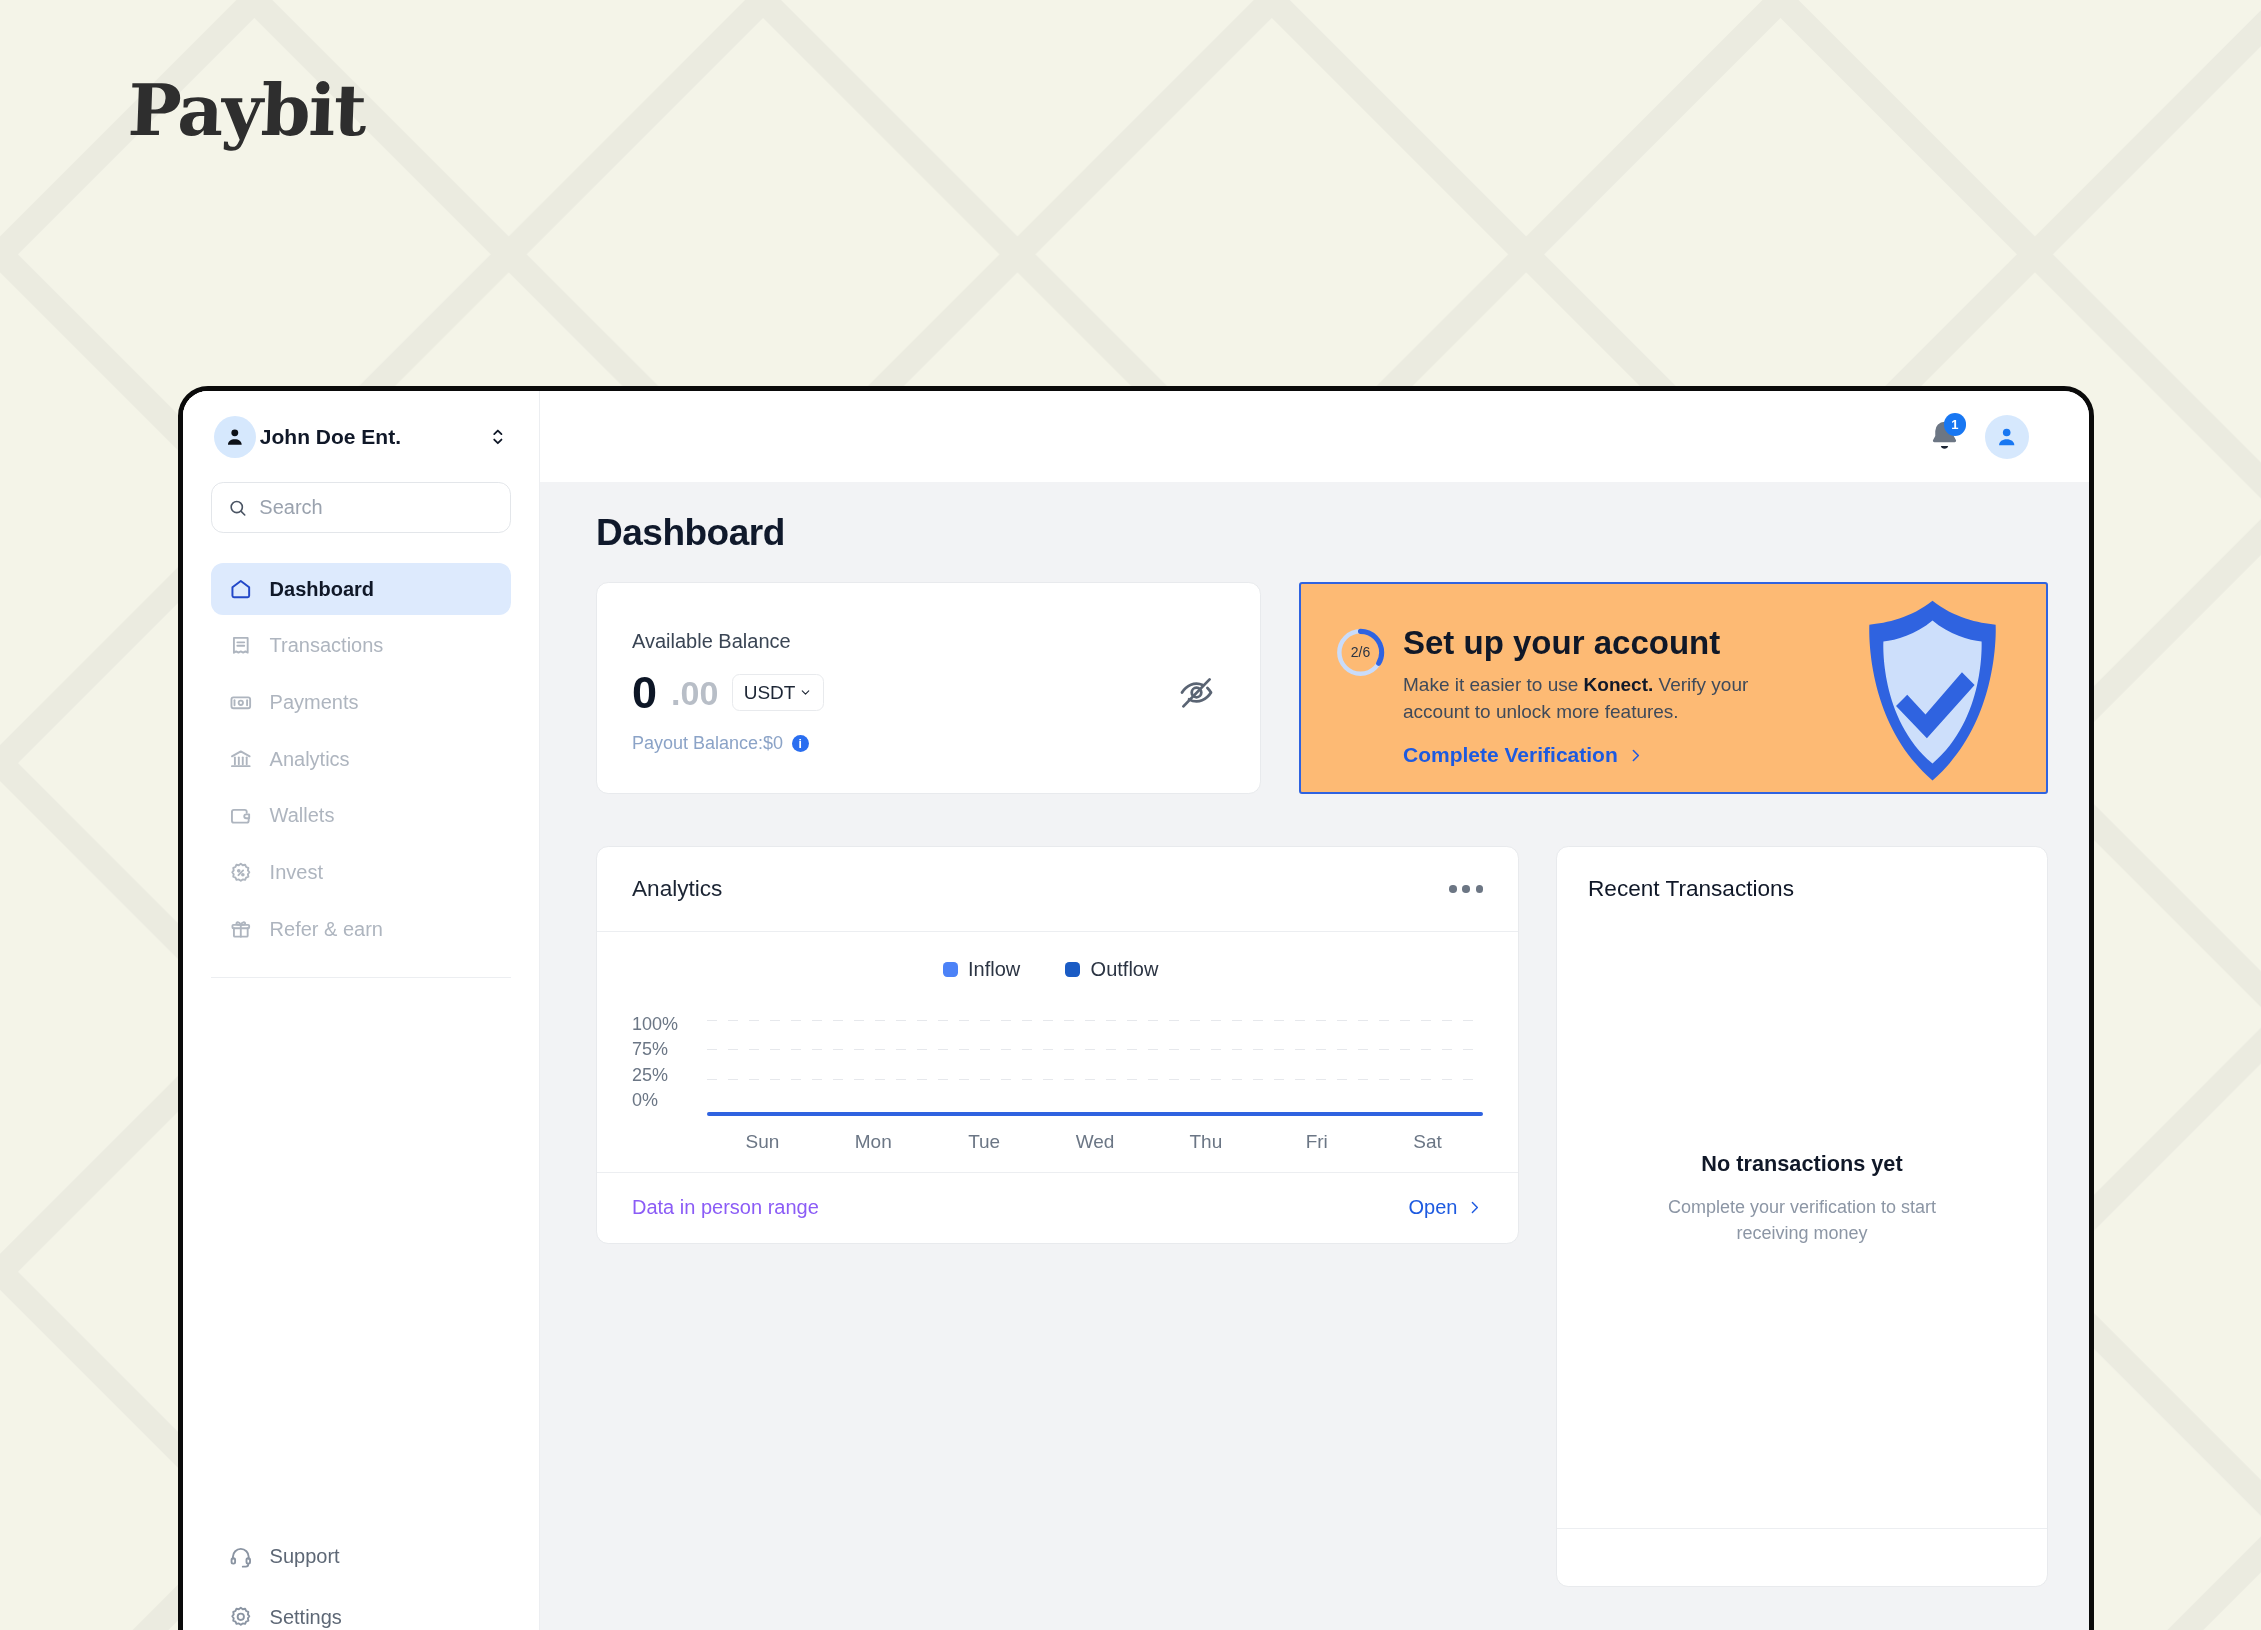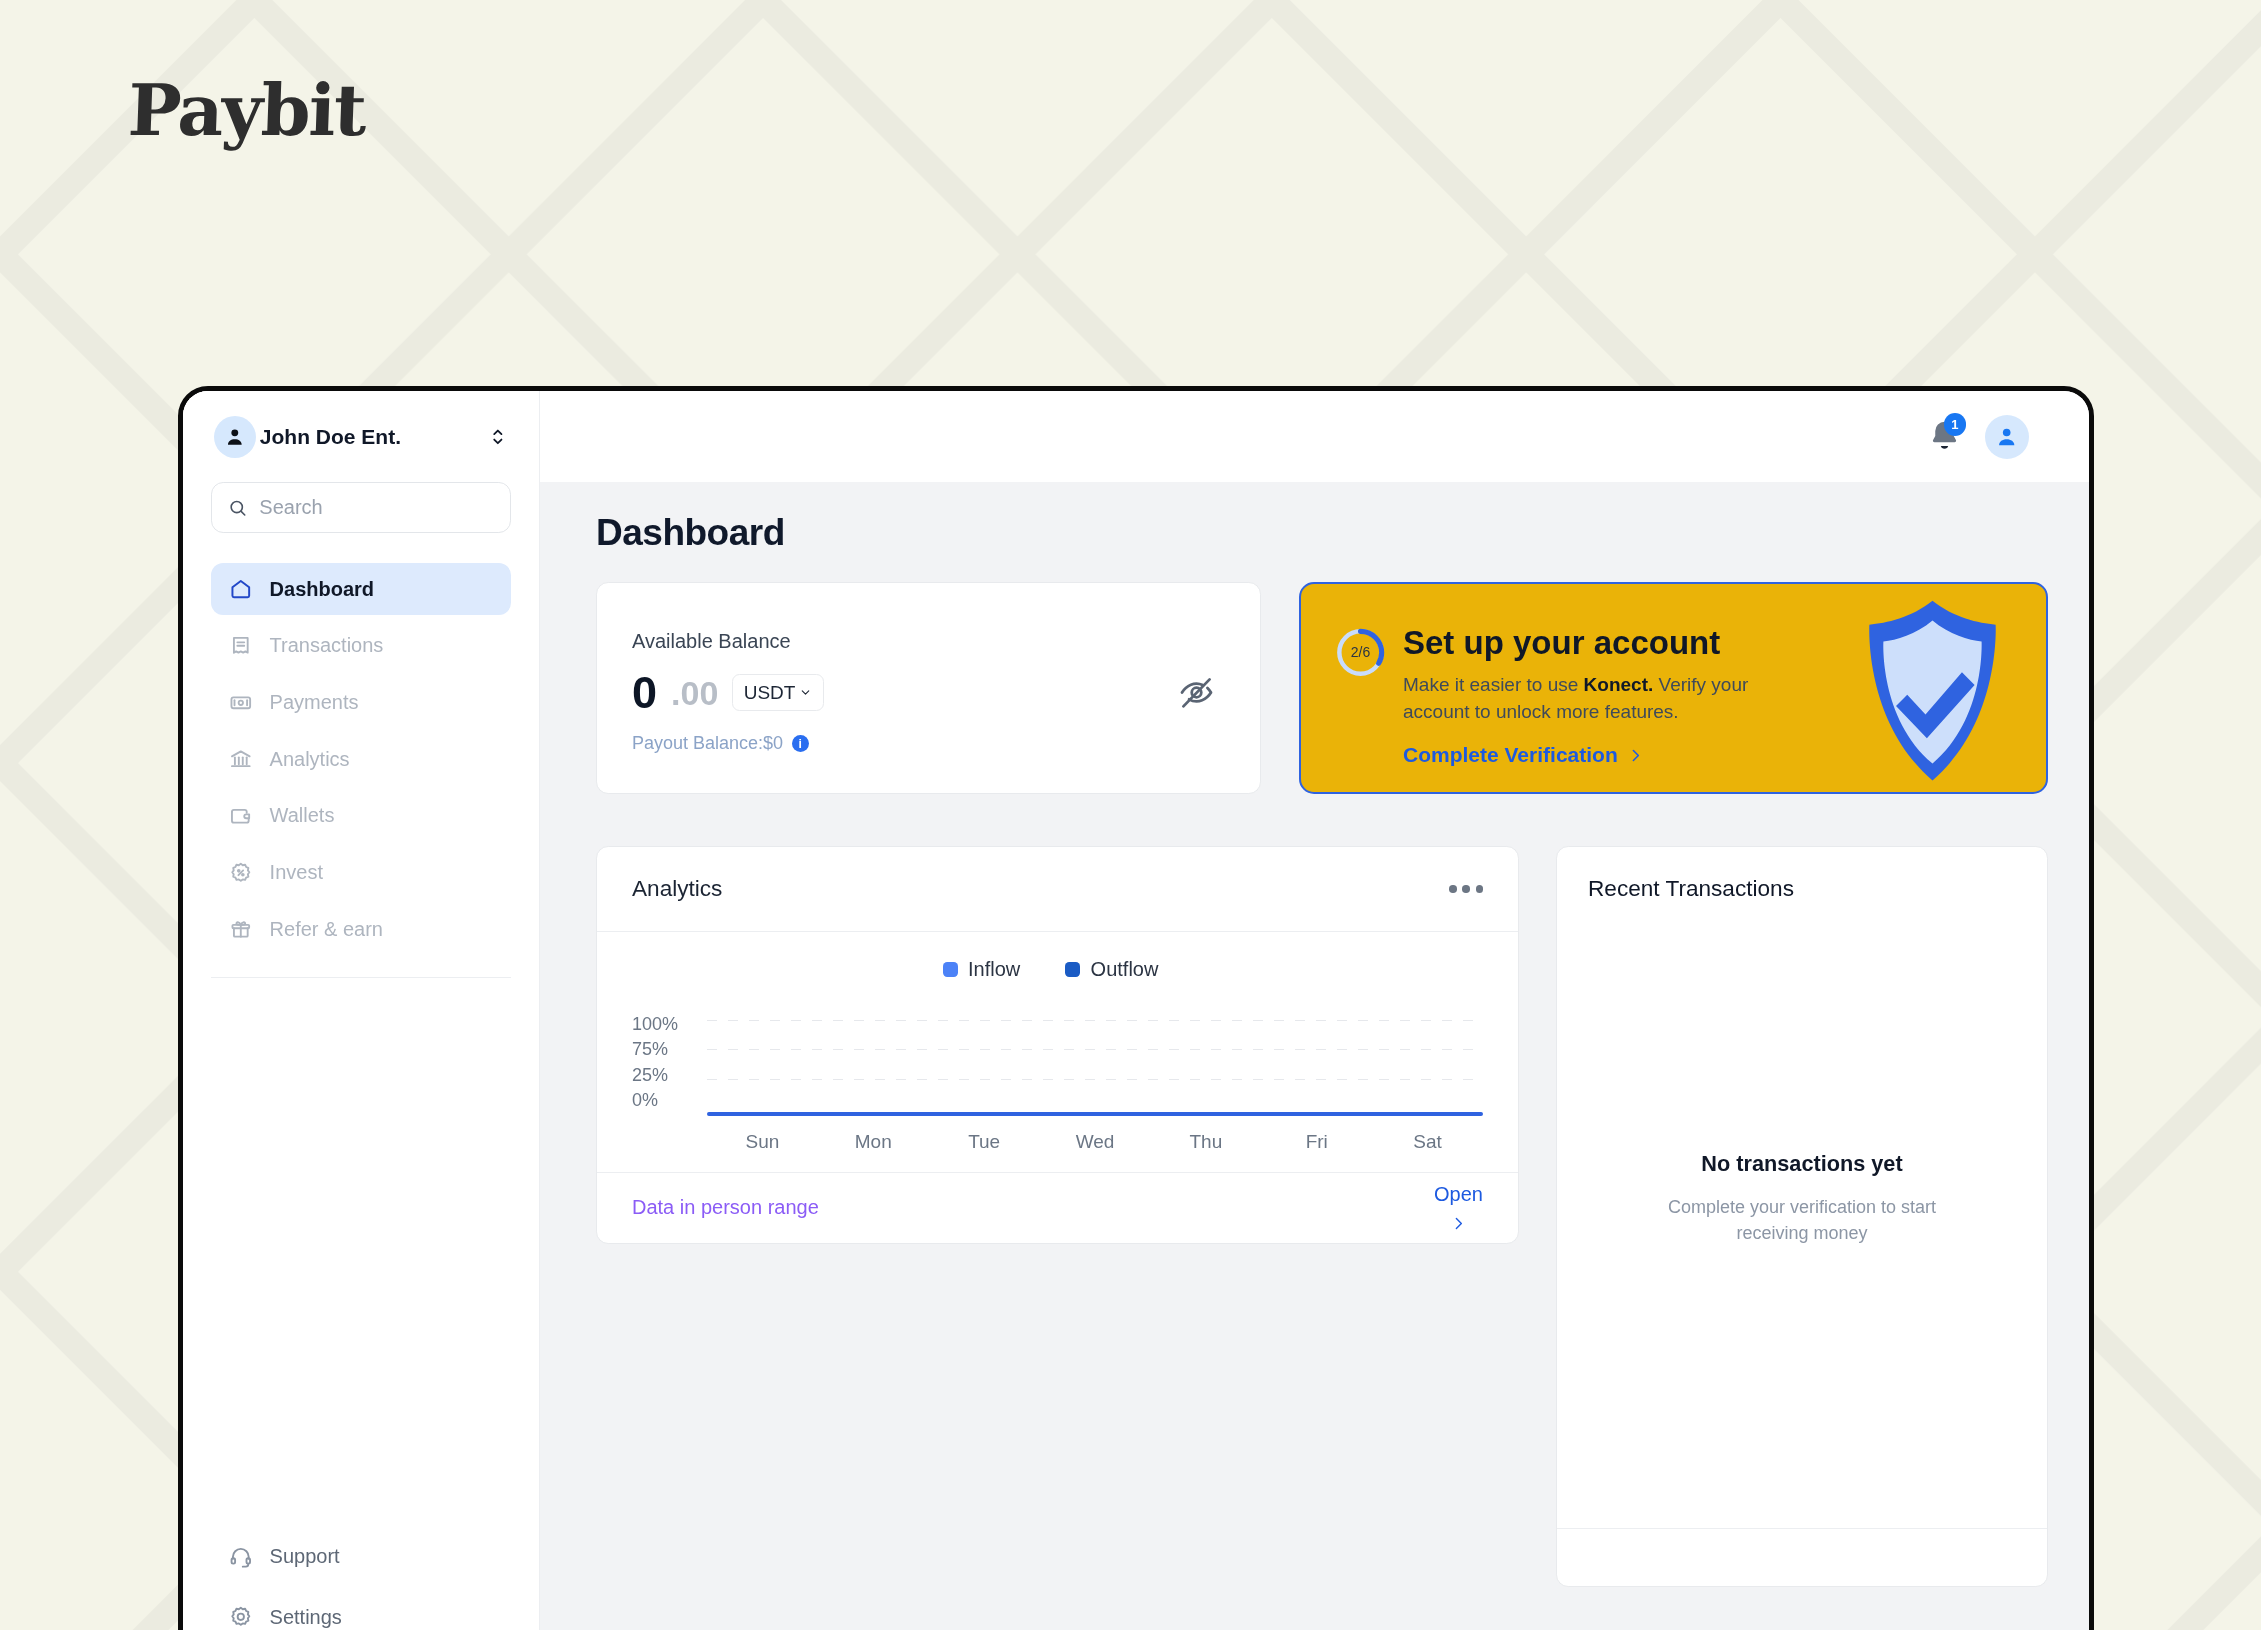--- a/index.html
+++ b/index.html
@@ -232,23 +232,23 @@
     font-size: 12.2px; font-weight: 700;
     display: flex; align-items: center; justify-content: center;
   }
   #eye-off-icon {
     position: absolute; right: 45px; top: 91px;
   }
 
   #verify-card {
     flex: 1;
     height: 212px;
-    background: #eab308;
+    background: #fdba74;
     border: 2.4px solid #2f63e0;
-    border-radius: 15px;
+    border-radius: 3px;
     padding: 40px 0 16px 35px;
     position: relative;
     overflow: hidden;
   }
   #verify-head { display: flex; align-items: flex-start; gap: 18px; }
   #progress-ring {
     width: 49px; height: 49px; flex: 0 0 49px;
     position: relative;
     margin-top: 3.8px;
   }
@@ -317,21 +317,21 @@
 
   #analytics-footer {
     height: 71px;
     border-top: 1.4px solid #eceef1;
     display: flex; align-items: center; justify-content: space-between;
     padding: 0 35px;
   }
   #range-label { font-size: 20px; color: #8b5cf6; }
   #open-link {
     display: inline-flex; align-items: center; gap: 8.5px;
-    font-size: 20px; font-weight: 400; color: #1d5ae0; cursor: pointer; flex-direction: column;
+    font-size: 20px; font-weight: 400; color: #1d5ae0; cursor: pointer;
   }
 
   #transactions-card {
     flex: 1;
     height: 741px;
     padding: 29px 0 0 0;
     display: flex; flex-direction: column;
     overflow: hidden;
   }
   #transactions-title { font-size: 22.6px; color: #101828; padding: 0 31px; }

